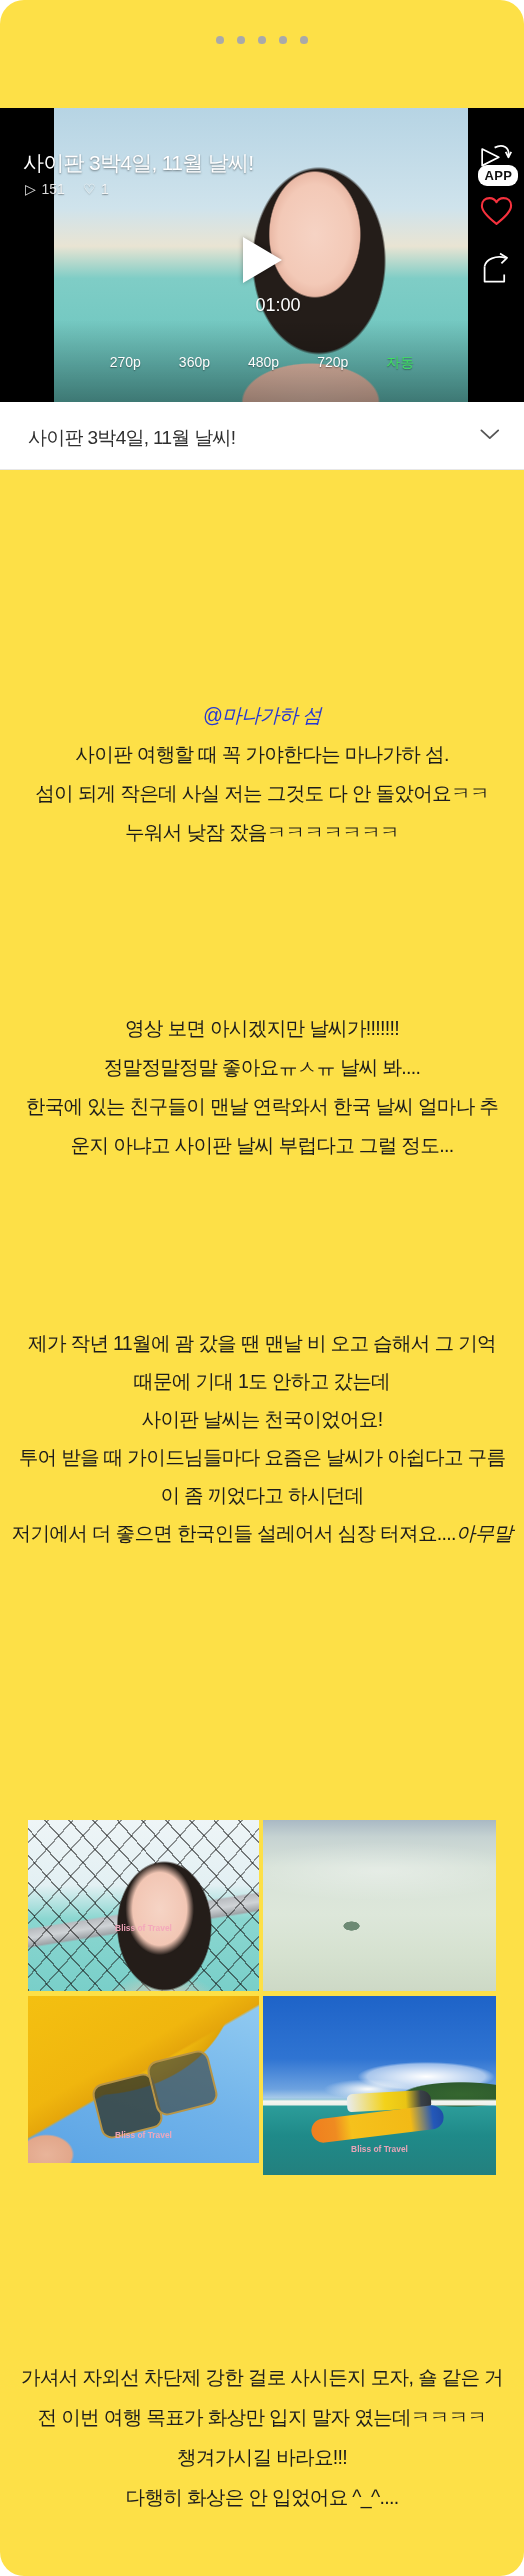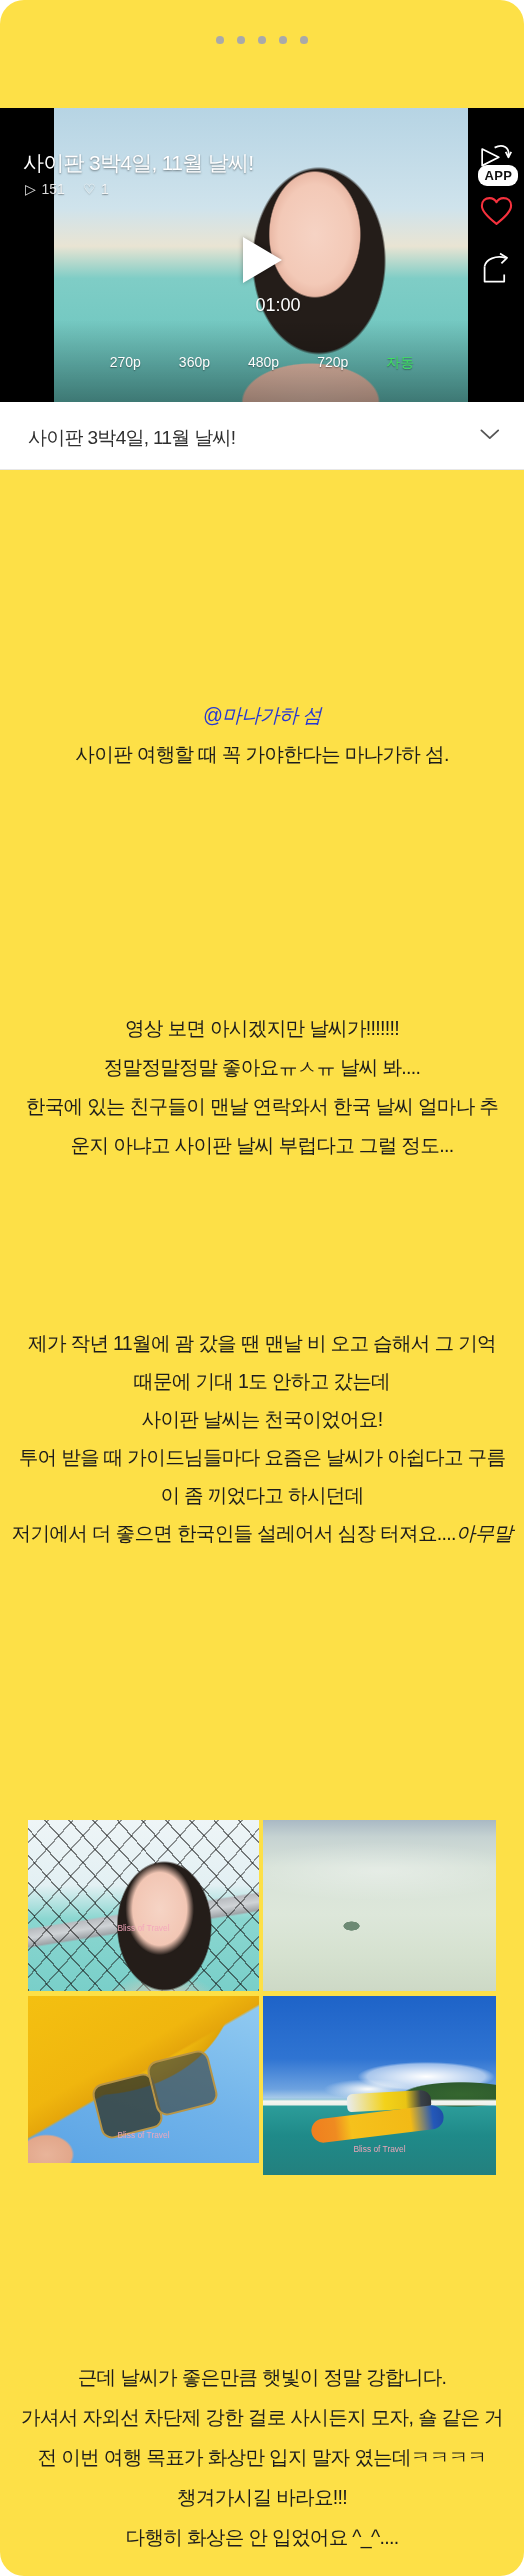--- a/index.html
+++ b/index.html
@@ -50,21 +50,21 @@
   .tblock{position:absolute;left:0;width:524px;text-align:center;color:#1c1c1c;font-size:19.6px;letter-spacing:-0.7px;}
   .tblock .ln{display:block;}
   #block1{top:696px;line-height:39px;}
   #block2{top:1009px;line-height:39px;}
   #block3{top:1324px;line-height:38px;}
   #block4{top:2357px;line-height:40px;}
   .link-blue{color:#2637d4;font-style:italic;}
   .it{font-style:italic;}
 
   
-  .photo{position:absolute;overflow:hidden;}
+  .photo{position:absolute;overflow:hidden;font-weight:bold;}
   #photo1{left:28px;top:1820px;width:231px;height:171px;
     background:
       radial-gradient(49px 66px at 57% 52%, #f6d4c5 0%, #f2c6b4 55%, rgba(0,0,0,0) 70%),
       radial-gradient(77px 105px at 59% 62%, #241d19 0%, #241d19 60%, rgba(0,0,0,0) 62%),
       radial-gradient(91px 49px at 58% 108%, #f0c9b6 0%, rgba(0,0,0,0) 65%),
       repeating-linear-gradient(48deg, rgba(20,20,20,.55) 0 1.4px, rgba(0,0,0,0) 1.4px 18px),
       repeating-linear-gradient(-48deg, rgba(20,20,20,.45) 0 1.4px, rgba(0,0,0,0) 1.4px 18px),
       linear-gradient(171deg, rgba(0,0,0,0) 52%, #b9bcc0 53%, #cfd3d6 57%, #9fa4a8 61%, rgba(0,0,0,0) 62%),
       linear-gradient(180deg, #eef5f7 0%, #e3f0f3 38%, #8ad6d0 58%, #79cfc9 100%);}
   #photo2{left:263px;top:1820px;width:233px;height:171px;
@@ -165,20 +165,22 @@
     <div class="chev">
       <svg width="19.6" height="12" viewBox="0 0 28 17">
         <polyline points="2,2 14,13 26,2" fill="none" stroke="#555" stroke-width="2.6" stroke-linecap="round" stroke-linejoin="round"></polyline>
       </svg>
     </div>
   </div>
 
   <div class="tblock" id="block1">
     <span class="ln link-blue">@마나가하 섬</span>
     <span class="ln">사이판 여행할 때 꼭 가야한다는 마나가하 섬.</span>
+    <span class="ln">섬이 되게 작은데 사실 저는 그것도 다 안 돌았어요ㅋㅋ</span>
+    <span class="ln">누워서 낮잠 잤음ㅋㅋㅋㅋㅋㅋㅋ</span>
   </div>
 
   <div class="tblock" id="block2">
     <span class="ln">영상 보면 아시겠지만 날씨가!!!!!!!</span>
     <span class="ln">정말정말정말 좋아요ㅠㅅㅠ 날씨 봐....</span>
     <span class="ln">한국에 있는 친구들이 맨날 연락와서 한국 날씨 얼마나 추</span>
     <span class="ln">운지 아냐고 사이판 날씨 부럽다고 그럴 정도...</span>
   </div>
 
   <div class="tblock" id="block3">
@@ -205,21 +207,20 @@
   </div>
   <div class="photo" id="photo4">
     <div class="boat"></div>
     <div class="banana"></div>
     <div class="wm" style="top:148px;">
       <span>Bliss of Travel</span>
     </div>
   </div>
 
   <div class="tblock" id="block4">
-    <span class="ln">근데 날씨가 좋은만큼 햇빛이 정말 강합니다.</span>
     <span class="ln">가셔서 자외선 차단제 강한 걸로 사시든지 모자, 숄 같은 거</span>
     <span class="ln">전 이번 여행 목표가 화상만 입지 말자 였는데ㅋㅋㅋㅋ</span>
     <span class="ln">챙겨가시길 바라요!!!</span>
     <span class="ln">다행히 화상은 안 입었어요 ^_^....</span>
   </div>
 
 </div>
 
 
 </body></html>

